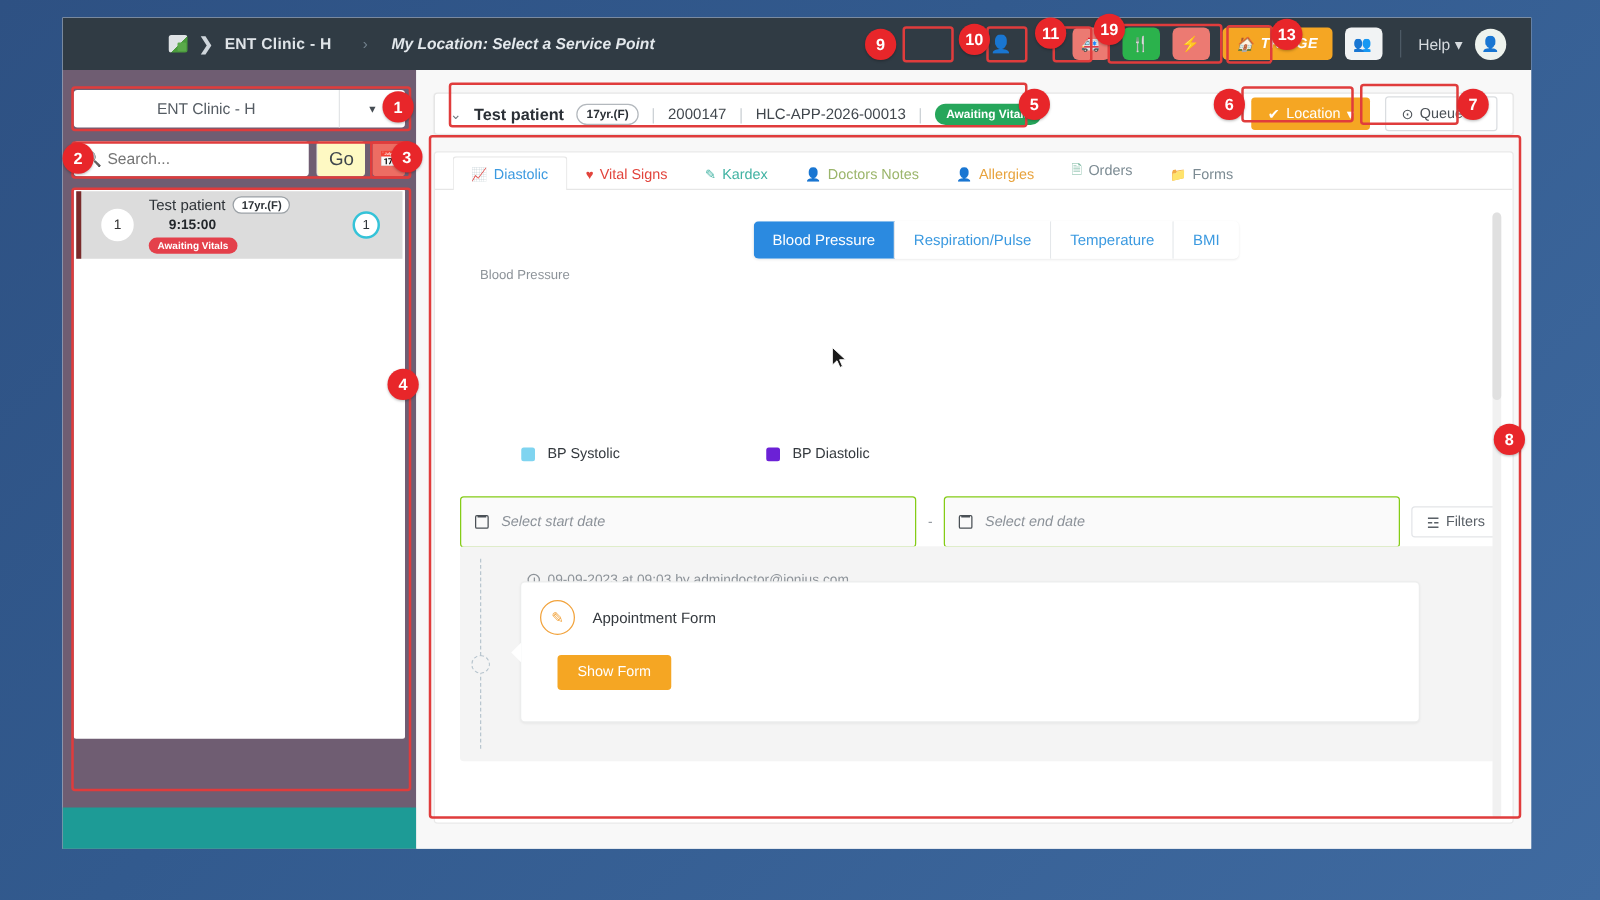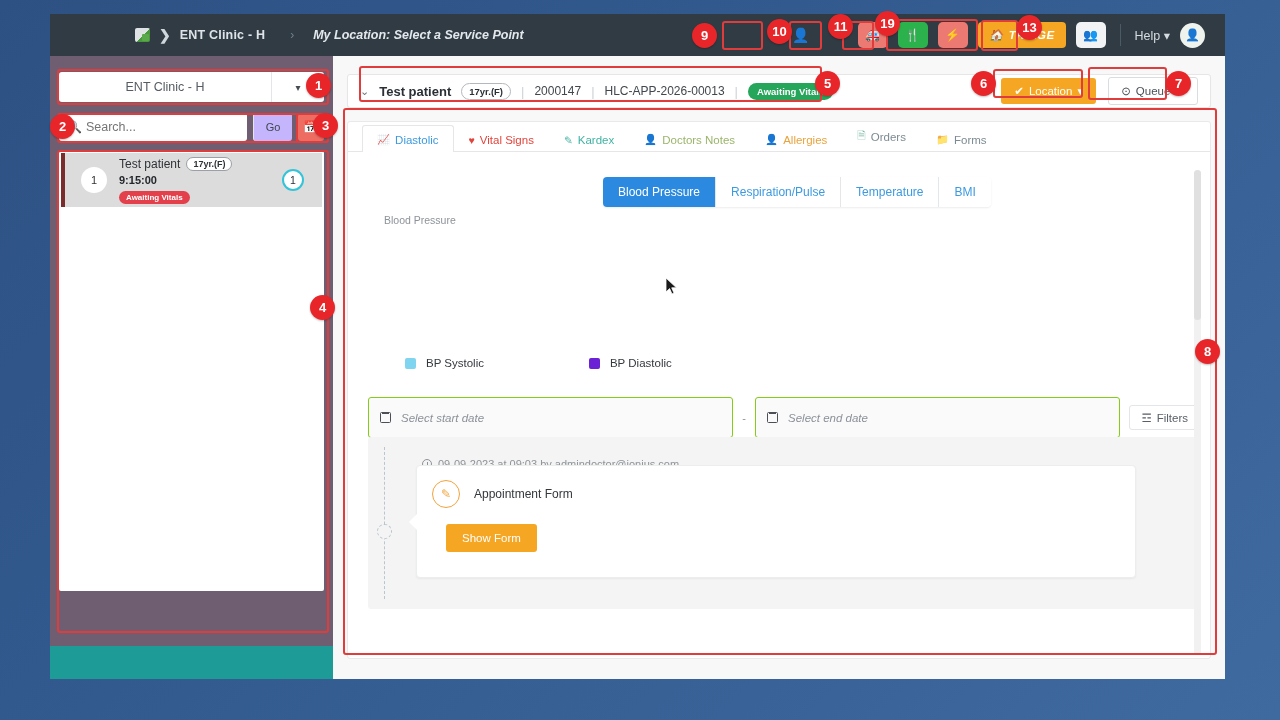--- a/index.html
+++ b/index.html
@@ -81,22 +81,22 @@
   .search-box {
     flex:1; background:#fff; border-radius:3px; display:flex; align-items:center; gap:4px;
     padding-left: 8px;
   }
   .search-box .mag { color:#6b727a; font-size:12px; }
   .search-box input {
     border:none; outline:none; flex:1; font-size:12.5px; color:#555; background:transparent;
     font-family:"Liberation Sans", sans-serif;
   }
   .go-btn {
-    width:40px; background:#c4b5fd; border-radius:3px; display:flex; align-items:center;
-    justify-content:center; font-size:11px; color:#3f464c; cursor:pointer; border-left:1px solid #e6e6e6;
+    width:40px; background:#fef9c3; border-radius:3px; display:flex; align-items:center;
+    justify-content:center; font-size:15px; color:#3f464c; cursor:pointer; border-left:1px solid #e6e6e6;
   }
   .cal-btn {
     width:26px; background:#ed6d63; border-radius:3px; display:flex; align-items:center;
     justify-content:center; color:#fff; font-size:12px; cursor:pointer;
   }
 
   .patient-list {
     position:absolute; left: 9px; top: 95px; width: 265px; height: 440px;
     background:#fff; border-radius:2px; overflow:hidden;
   }
@@ -109,21 +109,21 @@
     display:flex; align-items:center; justify-content:center; font-size:11px;
     margin-left: 16px; flex: 0 0 auto;
   }
   .p-body { margin-left: 12px; flex:1; }
   .p-name-row { display:flex; align-items:center; gap:6px; }
   .p-name { font-size: 12px; color:#2e3338; }
   .p-age {
     font-size: 9px; font-weight:bold; color:#2e3338; border:1px solid #9aa0a5;
     border-radius: 9px; padding: 1px 6px; background:#fff;
   }
-  .p-time { font-size: 11px; font-weight:bold; color:#23272b; margin-top:3px; }
+  .p-time { font-size: 11px; font-weight:bold; color:#23272b; margin-top:3px;margin-left:16px; }
   .p-status {
     display:inline-block; margin-top:3px; background:#e4404b; color:#fff;
     font-size: 8px; font-weight:bold; border-radius:8px; padding: 2px 7px;
   }
   .p-count {
     width:22px; height:22px; border-radius:50%; background:#fff;
     border: 2px solid #35c3d8; color:#2b3137; font-size:10.5px;
     display:flex; align-items:center; justify-content:center; margin-right:18px;
   }
   .sb-footer {
@@ -192,21 +192,21 @@
   }
   .seg:last-child { border-right: none; }
   .seg.active { background:#2b8ae0; color:#fff; }
 
   .chart-title {
     position:absolute; left: 36px; top: 62px; font-size: 10.5px; color:#8d9399;
   }
   .chart-area { position:absolute; left: 30px; top: 80px; width: 800px; height: 160px; }
 
   .legend { position:absolute; left: 57px; top: 205px; display:flex; gap: 105px; }
-  .legend-item { display:flex; align-items:center; gap: 10px; }
+  .legend-item { display:flex; align-items:center; gap: 10px; margin-left: 12px; }
   .legend-sw { width: 11px; height: 11px; border-radius: 2px; }
   .legend-lb { font-size: 11.5px; color:#34393e; }
 
   .date-row { position:absolute; left: 20px; top: 245px; width: 832px; display:flex; align-items:center; gap: 9px; }
   .date-field {
     flex:1; height: 41px; background:#fafafa; border:1px solid #84cc16; border-radius:3px;
     display:flex; align-items:center; gap: 10px; padding-left: 11px; cursor:pointer;font-style:italic;
   }
   .cal-ic {
     width:11px; height:11px; border:1.4px solid #4a5056; border-radius:1.5px; position:relative;

